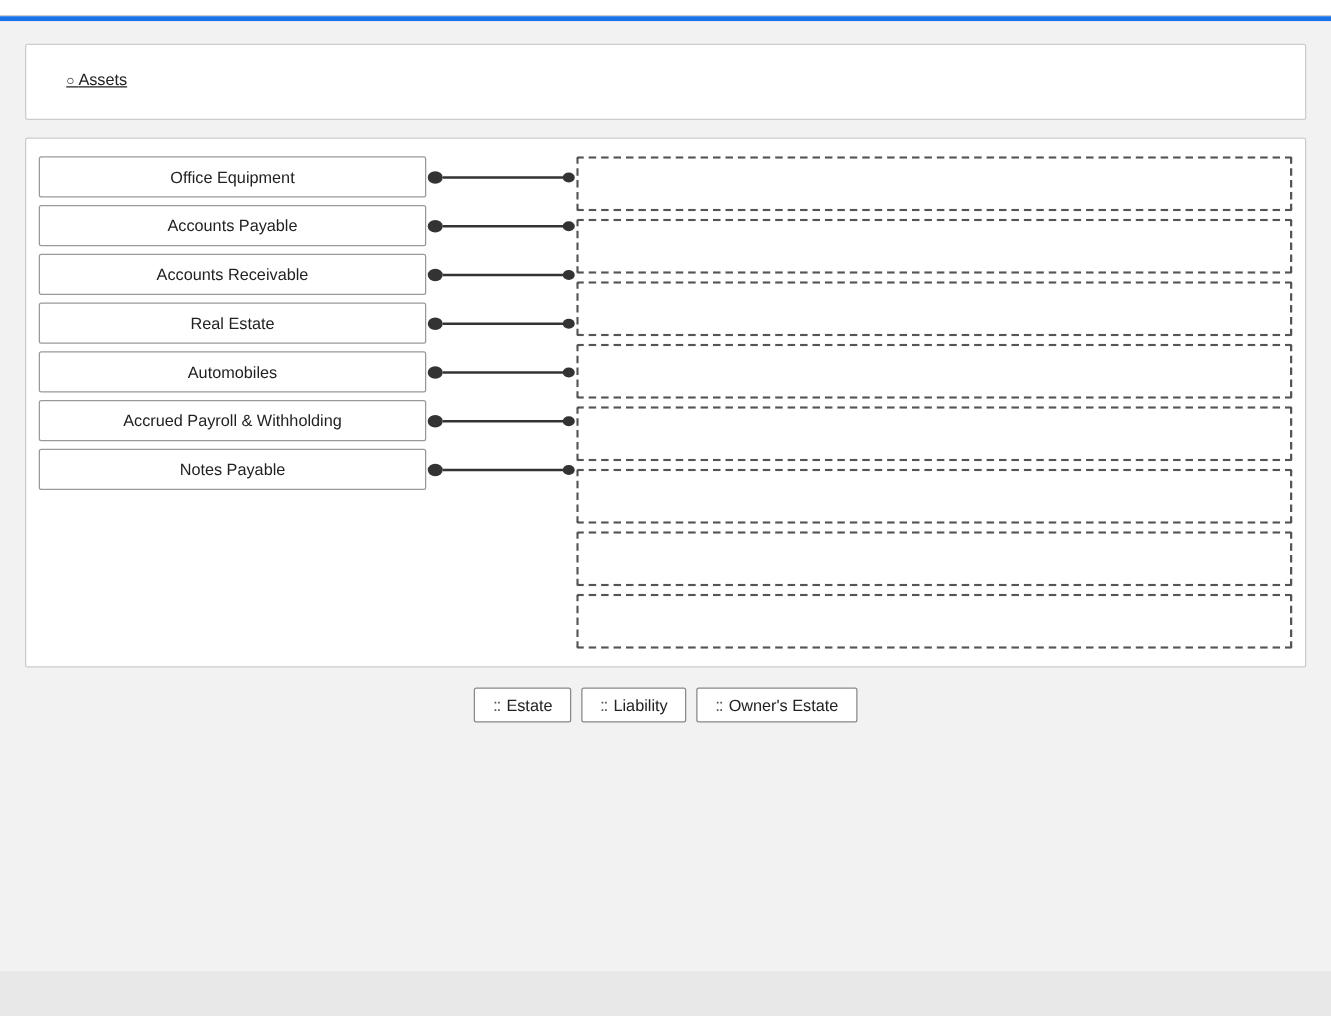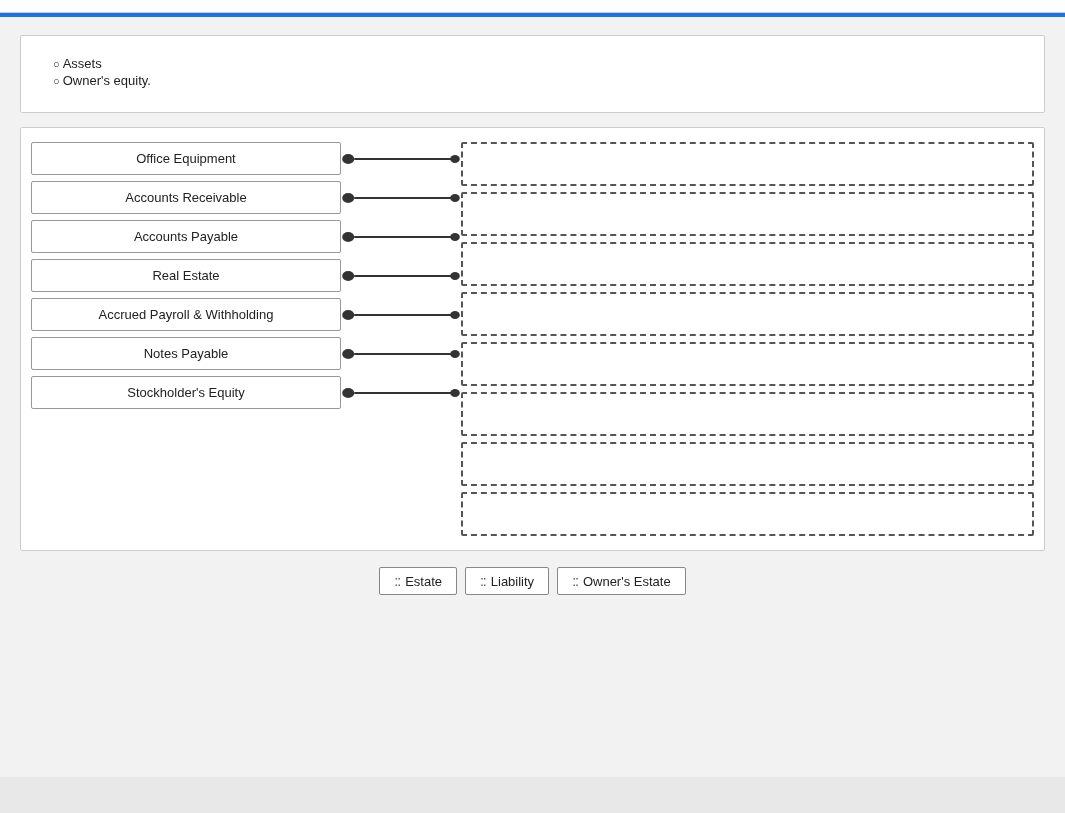--- a/index.html
+++ b/index.html
@@ -43,20 +43,21 @@
       margin-bottom: 6px;
       font-size: 13px;
     }
     .directions-list {
       margin-left: 14px;
       margin-bottom: 6px;
     }
     .directions-list li {
       list-style: none;
       margin-bottom: 2px;
+      text-decoration: underline;
     }
     .directions-list li::before {
       content: "○ ";
       font-size: 11px;
     }
     .directions-step {
       margin-bottom: 4px;
       font-size: 13px;
     }
     .note-section {
@@ -159,21 +160,20 @@
 <div class="progress-bar-container">
   <div class="progress-bar-fill"></div>
 </div>
 
 <div class="main-content">
   <div class="directions-box">
     <div class="directions-title"></div>
     <div class="directions-step"></div>
     <ul class="directions-list">
       <li>Assets</li>
-      <li>Owner's equity.</li>
     </ul>
     <div class="directions-step"></div>
     <div class="note-section">
       <div class="note-title"></div>
       <div class="note-text"></div>
       <div class="note-text"></div>
       <div class="note-text"></div>
     </div>
   </div>
 
@@ -186,71 +186,71 @@
           <div class="item-box">Office Equipment</div>
           <div class="connector-line">
       <svg class="line-svg" viewBox="0 0 100 20" preserveAspectRatio="none" xmlns="http://www.w3.org/2000/svg">
         <circle cx="6" cy="10" r="5" fill="#333"></circle>
         <line x1="11" y1="10" x2="95" y2="10" stroke="#333" stroke-width="2"></line>
         <circle cx="95" cy="10" r="4" fill="#333"></circle>
       </svg>
     </div>
         </div>
         <div class="item-row">
+          <div class="item-box">Accounts Payable</div>
+          <div class="connector-line">
+      <svg class="line-svg" viewBox="0 0 100 20" preserveAspectRatio="none" xmlns="http://www.w3.org/2000/svg">
+        <circle cx="6" cy="10" r="5" fill="#333"></circle>
+        <line x1="11" y1="10" x2="95" y2="10" stroke="#333" stroke-width="2"></line>
+        <circle cx="95" cy="10" r="4" fill="#333"></circle>
+      </svg>
+    </div>
+        </div>
+        <div class="item-row">
           <div class="item-box">Accounts Receivable</div>
           <div class="connector-line">
       <svg class="line-svg" viewBox="0 0 100 20" preserveAspectRatio="none" xmlns="http://www.w3.org/2000/svg">
         <circle cx="6" cy="10" r="5" fill="#333"></circle>
         <line x1="11" y1="10" x2="95" y2="10" stroke="#333" stroke-width="2"></line>
         <circle cx="95" cy="10" r="4" fill="#333"></circle>
       </svg>
     </div>
         </div>
         <div class="item-row">
-          <div class="item-box">Accounts Payable</div>
-          <div class="connector-line">
-      <svg class="line-svg" viewBox="0 0 100 20" preserveAspectRatio="none" xmlns="http://www.w3.org/2000/svg">
-        <circle cx="6" cy="10" r="5" fill="#333"></circle>
-        <line x1="11" y1="10" x2="95" y2="10" stroke="#333" stroke-width="2"></line>
-        <circle cx="95" cy="10" r="4" fill="#333"></circle>
-      </svg>
-    </div>
-        </div>
-        <div class="item-row">
           <div class="item-box">Real Estate</div>
           <div class="connector-line">
       <svg class="line-svg" viewBox="0 0 100 20" preserveAspectRatio="none" xmlns="http://www.w3.org/2000/svg">
         <circle cx="6" cy="10" r="5" fill="#333"></circle>
         <line x1="11" y1="10" x2="95" y2="10" stroke="#333" stroke-width="2"></line>
         <circle cx="95" cy="10" r="4" fill="#333"></circle>
       </svg>
     </div>
         </div>
         <div class="item-row">
+          <div class="item-box">Automobiles</div>
+          <div class="connector-line">
+      <svg class="line-svg" viewBox="0 0 100 20" preserveAspectRatio="none" xmlns="http://www.w3.org/2000/svg">
+        <circle cx="6" cy="10" r="5" fill="#333"></circle>
+        <line x1="11" y1="10" x2="95" y2="10" stroke="#333" stroke-width="2"></line>
+        <circle cx="95" cy="10" r="4" fill="#333"></circle>
+      </svg>
+    </div>
+        </div>
+        <div class="item-row">
           <div class="item-box">Accrued Payroll &amp; Withholding</div>
           <div class="connector-line">
       <svg class="line-svg" viewBox="0 0 100 20" preserveAspectRatio="none" xmlns="http://www.w3.org/2000/svg">
         <circle cx="6" cy="10" r="5" fill="#333"></circle>
         <line x1="11" y1="10" x2="95" y2="10" stroke="#333" stroke-width="2"></line>
         <circle cx="95" cy="10" r="4" fill="#333"></circle>
       </svg>
     </div>
         </div>
         <div class="item-row">
           <div class="item-box">Notes Payable</div>
-          <div class="connector-line">
-      <svg class="line-svg" viewBox="0 0 100 20" preserveAspectRatio="none" xmlns="http://www.w3.org/2000/svg">
-        <circle cx="6" cy="10" r="5" fill="#333"></circle>
-        <line x1="11" y1="10" x2="95" y2="10" stroke="#333" stroke-width="2"></line>
-        <circle cx="95" cy="10" r="4" fill="#333"></circle>
-      </svg>
-    </div>
-        </div>
-        <div class="item-row">
-          <div class="item-box">Stockholder's Equity</div>
           <div class="connector-line">
       <svg class="line-svg" viewBox="0 0 100 20" preserveAspectRatio="none" xmlns="http://www.w3.org/2000/svg">
         <circle cx="6" cy="10" r="5" fill="#333"></circle>
         <line x1="11" y1="10" x2="95" y2="10" stroke="#333" stroke-width="2"></line>
         <circle cx="95" cy="10" r="4" fill="#333"></circle>
       </svg>
     </div>
         </div>
       </div>
 

